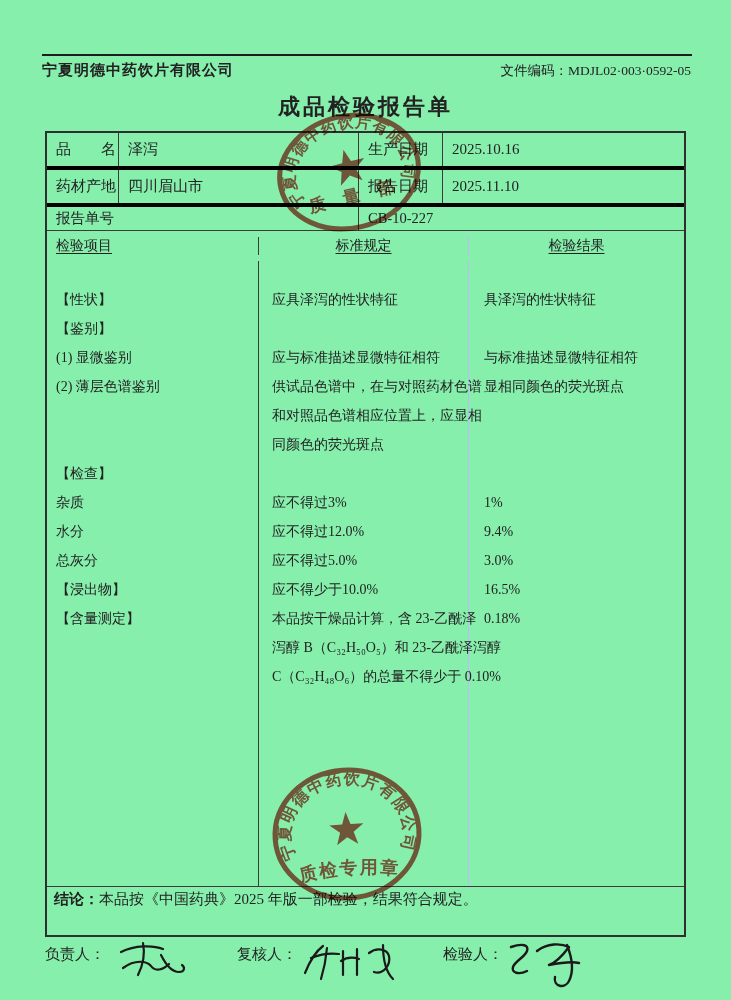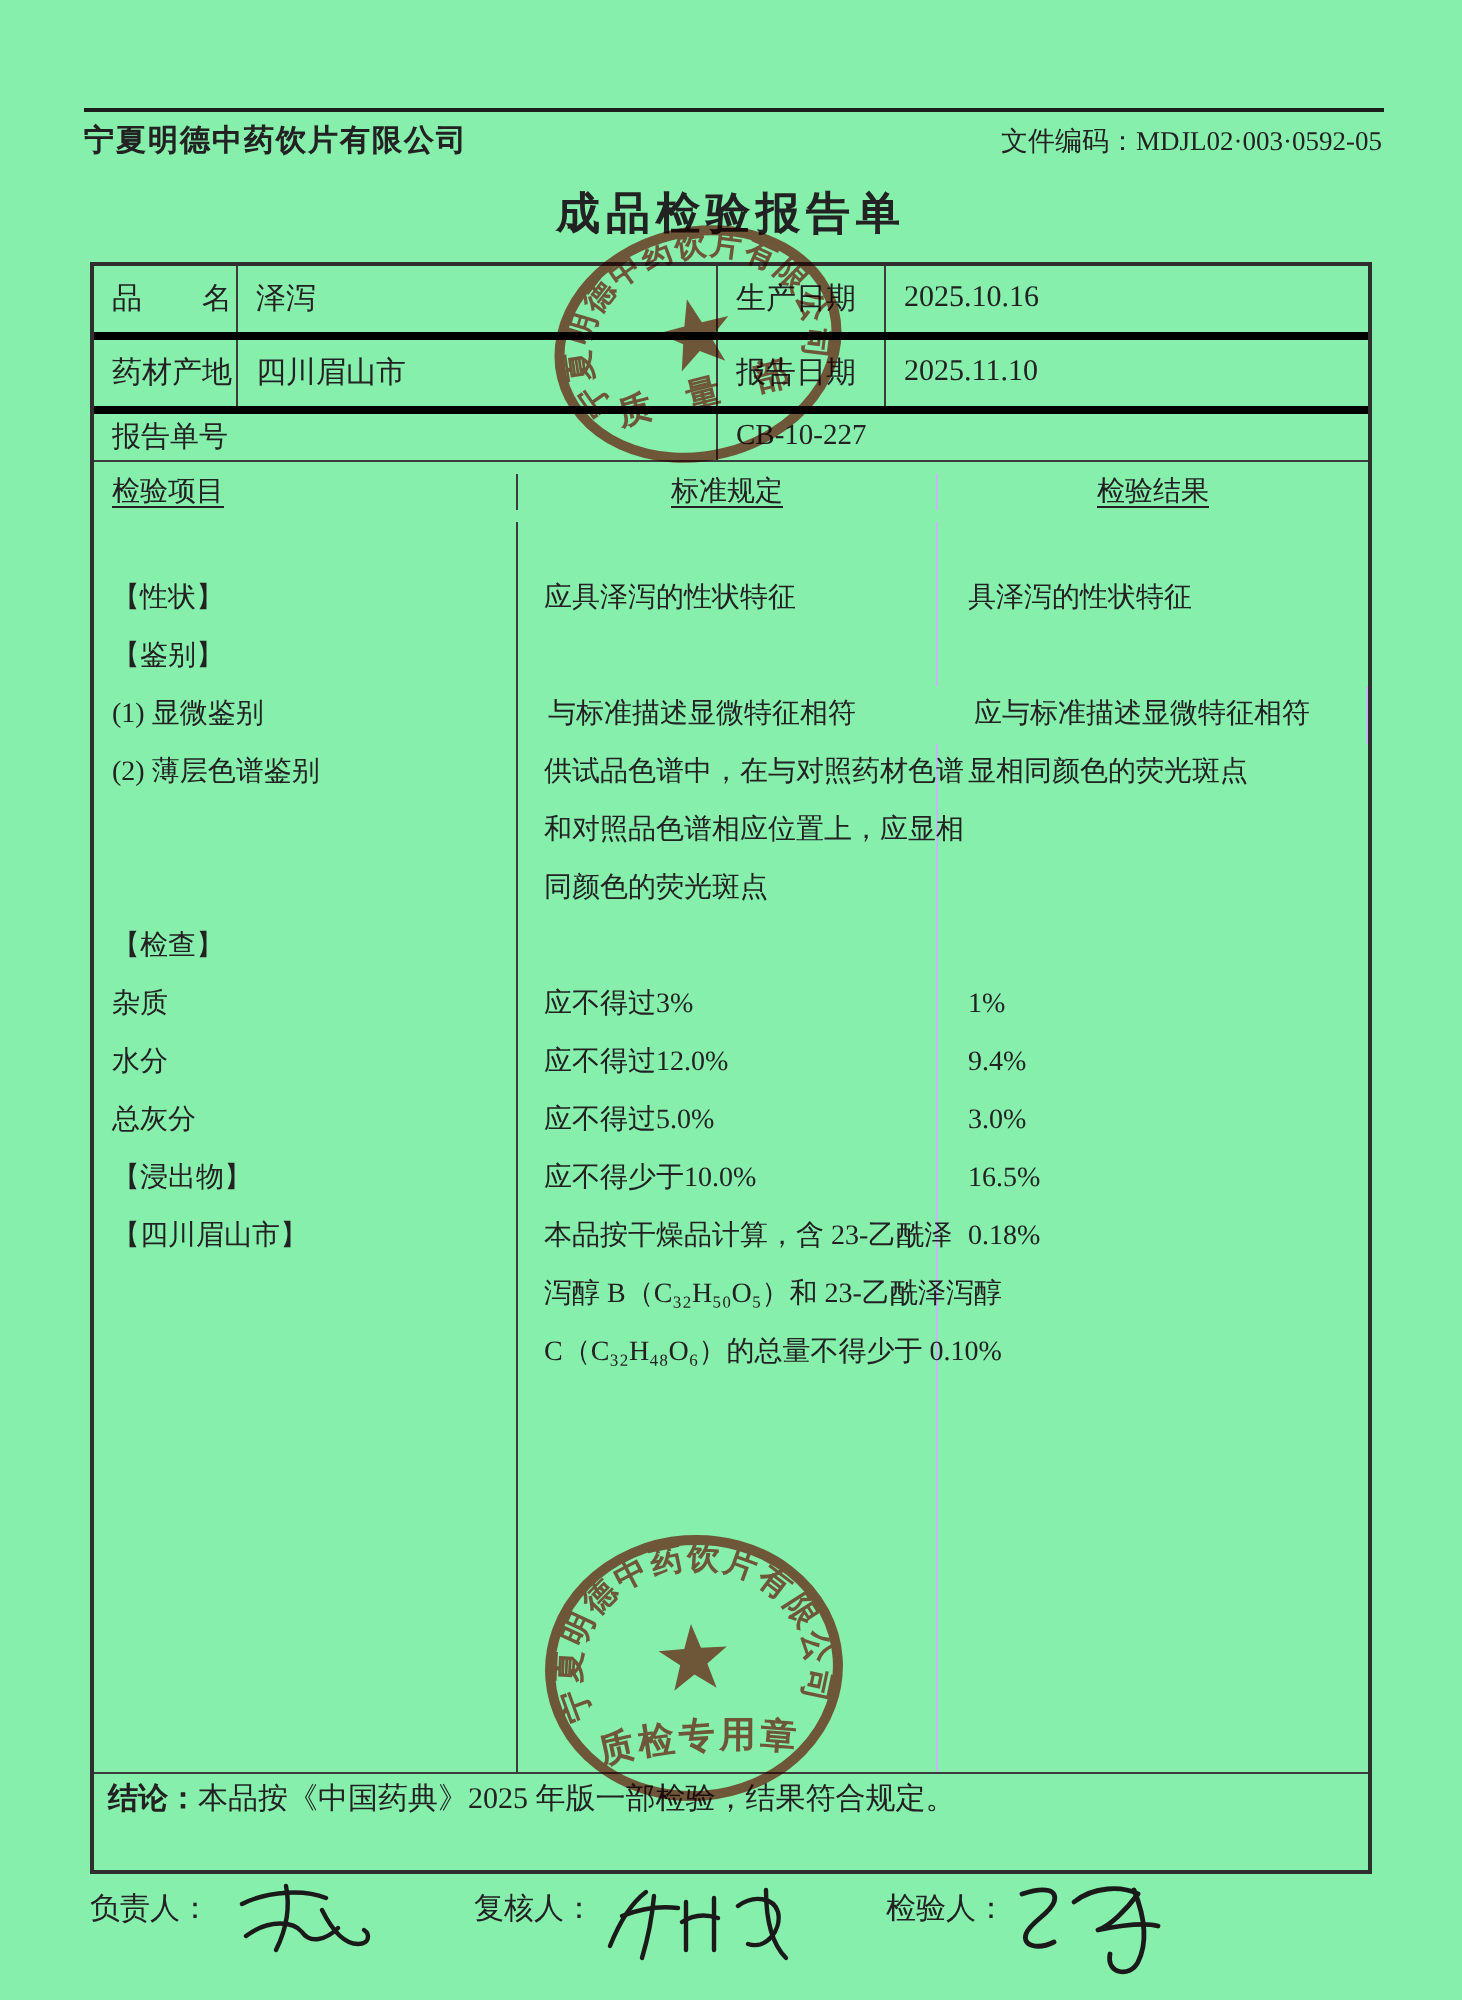--- a/index.html
+++ b/index.html
@@ -120,25 +120,25 @@
               <div class="ln"></div>
             </div>
             <div class="mcell mc3">
               <div class="ln"></div>
             </div>
           </div>
           <div class="mrow">
             <div class="mcell mc1">
               <div class="ln">(1) 显微鉴别</div>
             </div>
+            <div class="mcell mc2">
+              <div class="ln">应与标准描述显微特征相符</div>
+            </div>
             <div class="mcell mc3">
               <div class="ln">与标准描述显微特征相符</div>
-            </div>
-            <div class="mcell mc2">
-              <div class="ln">应与标准描述显微特征相符</div>
             </div>
           </div>
           <div class="mrow">
             <div class="mcell mc1">
               <div class="ln">(2) 薄层色谱鉴别</div>
             </div>
             <div class="mcell mc2">
               <div class="ln">供试品色谱中，在与对照药材色谱</div>
               <div class="ln">和对照品色谱相应位置上，应显相</div>
               <div class="ln">同颜色的荧光斑点</div>
@@ -197,21 +197,21 @@
             </div>
             <div class="mcell mc2">
               <div class="ln">应不得少于10.0%</div>
             </div>
             <div class="mcell mc3">
               <div class="ln">16.5%</div>
             </div>
           </div>
           <div class="mrow">
             <div class="mcell mc1">
-              <div class="ln">【四川眉山市】</div>
+              <div class="ln">【含量测定】</div>
             </div>
             <div class="mcell mc2">
               <div class="ln">本品按干燥品计算，含 23-乙酰泽</div>
               <div class="ln">泻醇 B（C₃₂H₅₀O₅）和 23-乙酰泽泻醇</div>
               <div class="ln">C（C₃₂H₄₈O₆）的总量不得少于 0.10%</div>
             </div>
             <div class="mcell mc3">
               <div class="ln">0.18%</div>
             </div>
           </div>

